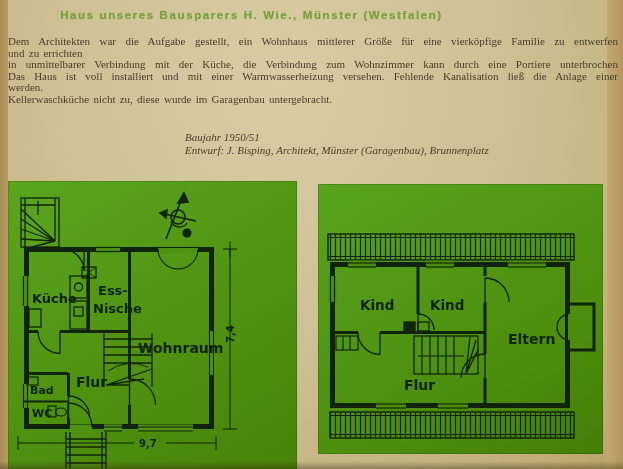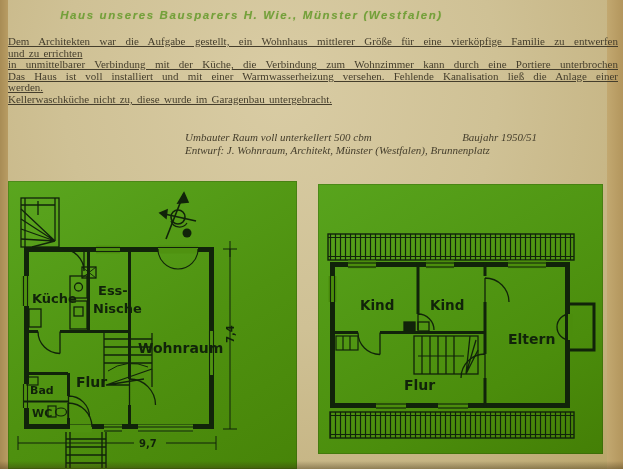--- a/index.html
+++ b/index.html
@@ -9,27 +9,26 @@
     font-family:"Liberation Serif", serif;
   }
   .edge-left{position:absolute;left:0;top:0;width:8px;height:469px;background:linear-gradient(90deg,#a88c55,#b89c63);}
   .edge-right{position:absolute;right:0;top:0;width:16px;height:469px;background:linear-gradient(90deg,#c2a870,#b3965d);}
   .edge-bottom{position:absolute;left:0;bottom:0;width:623px;height:8px;background:linear-gradient(180deg,rgba(60,45,15,0),rgba(60,45,15,0.40));}
   .title{
     position:absolute;left:0;top:9px;width:503px;text-align:center;
     font-family:"Liberation Sans", sans-serif;font-weight:bold;
     font-size:11.5px;letter-spacing:1.6px;color:#74a03a;
     text-shadow:0 0 1px rgba(116,160,58,.4);
-    font-style:italic;
   }
   .bodytext{
     position:absolute;left:8px;top:36px;width:610px;
     color:#453e2c;font-size:11px;line-height:11.6px;word-spacing:1.5px;
   }
-  .line{white-space:nowrap;text-decoration:underline;}
+  .line{white-space:nowrap;}
   .just{text-align:justify;text-align-last:justify;white-space:normal;}
   .credits{
     position:absolute;left:185px;top:131px;width:352px;
     color:#453e2c;font-size:11px;line-height:13px;font-style:italic;
   }
   .credits .row1{display:flex;justify-content:space-between;}
   .plan-panel{position:absolute;box-shadow:0 0 0 1px rgba(40,60,10,.25) inset;}
   .plan-left{
     left:8px;top:181px;width:289px;height:288px;
     background:linear-gradient(150deg,#5aa61f 0%,#4f9210 55%,#478408 100%);
@@ -53,24 +52,23 @@
   <div class="line just">Dem Architekten war die Aufgabe gestellt, ein Wohnhaus mittlerer Größe für eine vierköpfige Familie zu entwerfen</div>
   <div class="line">und zu errichten</div>
   <div class="line just">in unmittelbarer Verbindung mit der Küche, die Verbindung zum Wohnzimmer kann durch eine Portiere unterbrochen</div>
   <div class="line just">Das Haus ist voll installiert und mit einer Warmwasserheizung versehen. Fehlende Kanalisation ließ die Anlage einer</div>
   <div class="line">werden.</div>
   <div class="line">Kellerwaschküche nicht zu, diese wurde im Garagenbau untergebracht.</div>
 </div>
 
 <div class="credits">
   <div class="row1">
-    <span>Umbauter Raum voll unterkellert 500 cbm</span>
     <span>Baujahr 1950/51</span>
   </div>
-  <div>Entwurf: J. Wohnraum, Architekt, Münster (Westfalen), Brunnenplatz</div>
+  <div>Entwurf: J. Bisping, Architekt, Münster (Garagenbau), Brunnenplatz</div>
 </div>
 
 <div class="plan-panel plan-left">
 <svg width="289" height="288" viewBox="0 0 289 288">
   <g stroke="#11230a" fill="none">
 
     <g stroke-width="1.3">
       <rect x="13" y="17" width="38" height="49"></rect>
       <line x1="17" y1="17" x2="17" y2="66"></line>
       <line x1="47" y1="17" x2="47" y2="60"></line>

